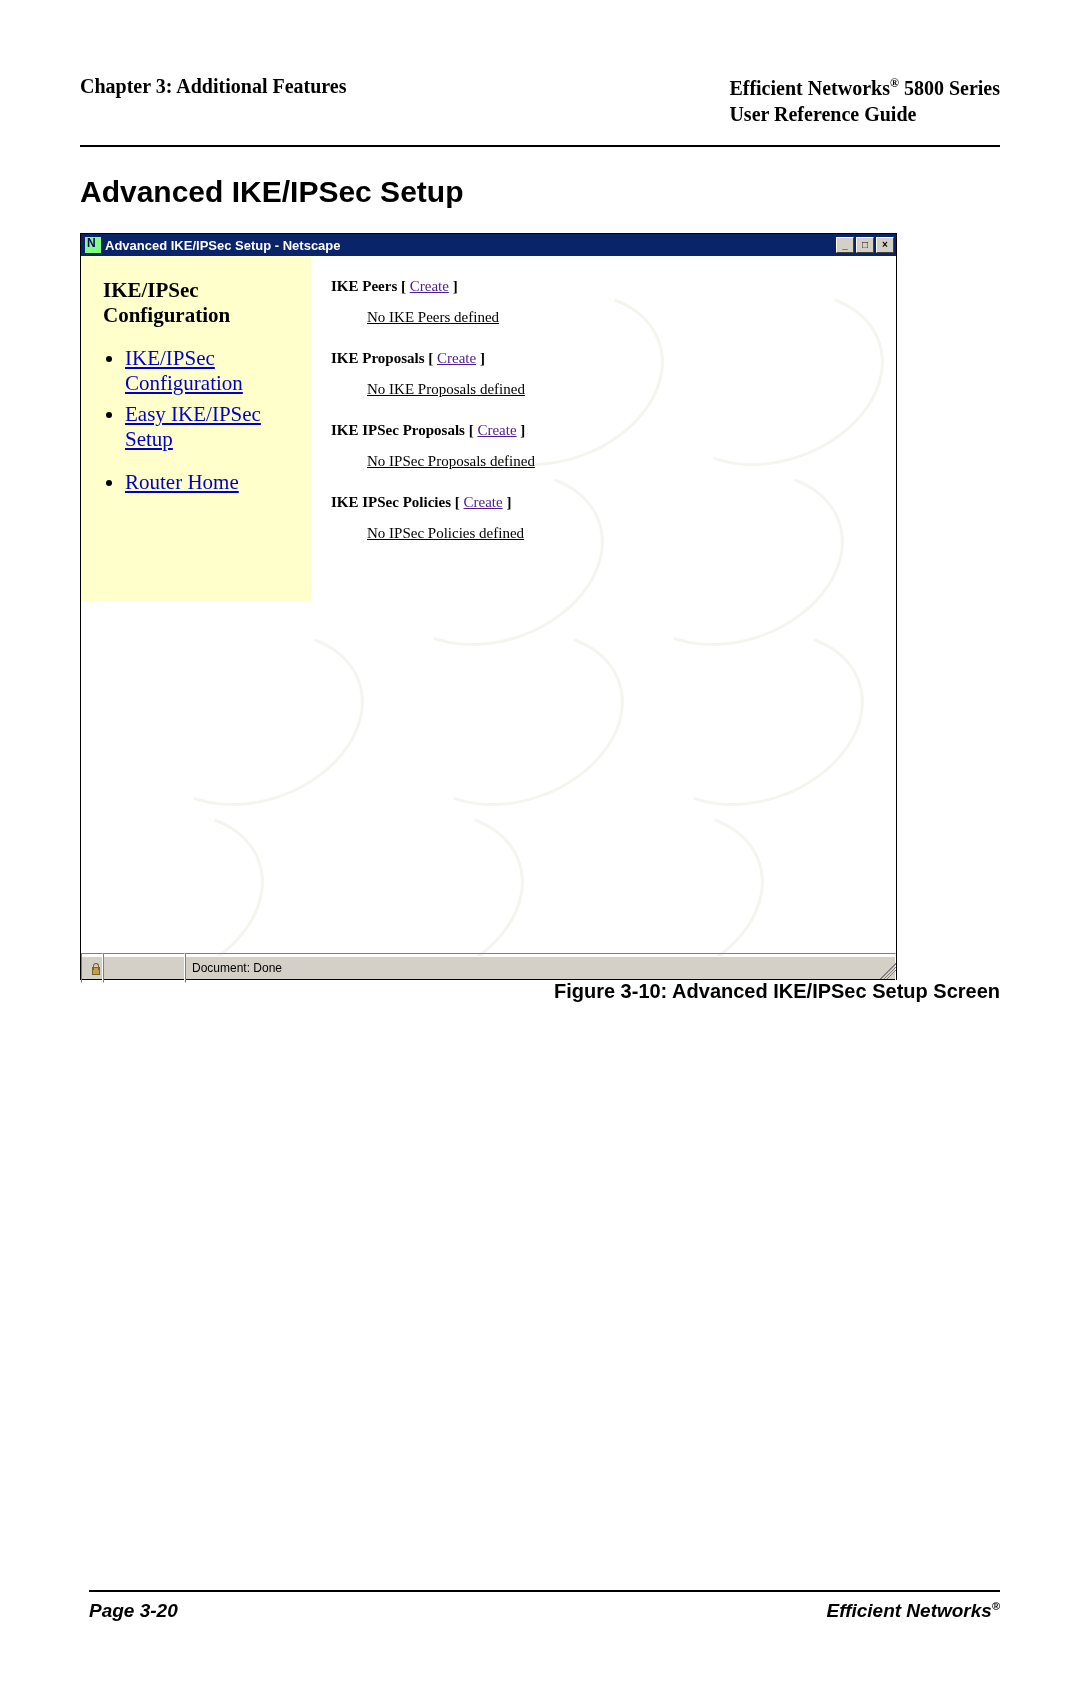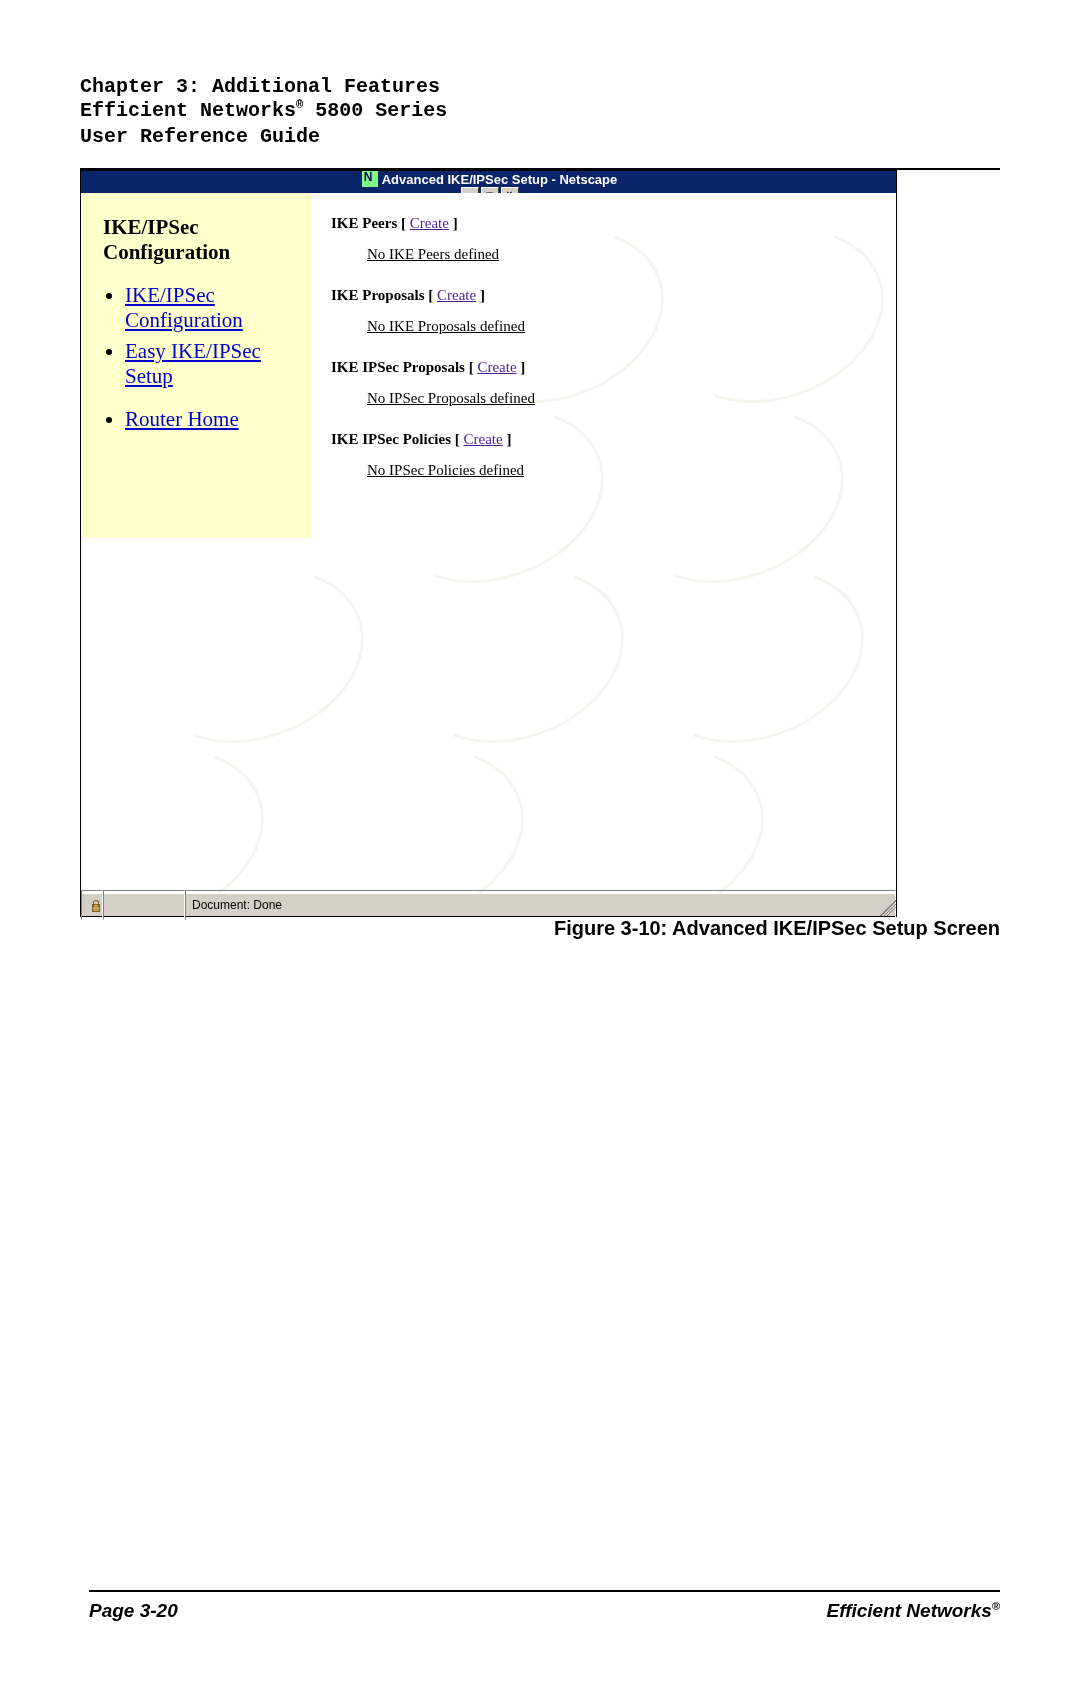--- a/index.html
+++ b/index.html
@@ -14,22 +14,21 @@
   .page {
     padding: 75px 80px 60px 80px;
     box-sizing: border-box;
     height: 100%;
     position: relative;
   }
   .header-row {
     display: flex;
     justify-content: space-between;
     align-items: flex-start;
-    font-family: Liberation Mono, monospace;
-    flex-direction: column;
+    font-family: Liberation Serif, serif;
   }
   .header-left {
     font-weight: bold;
     font-size: 20px;
   }
   .header-right {
     text-align: left;
     font-weight: bold;
     font-size: 20px;
     line-height: 1.3;
@@ -61,21 +60,20 @@
     background: #0a246a;
     color: #fff;
     height: 22px;
     display: flex;
     align-items: center;
     justify-content: space-between;
     padding: 0 2px 0 4px;
     font-family: Tahoma, Arial, sans-serif;
     font-size: 13px;
     font-weight: bold;
-    flex-direction: column;
   }
   .titlebar-left {
     display: flex;
     align-items: center;
     gap: 4px;
   }
   .ns-icon {
     width: 16px;
     height: 16px;
     background: #7fff7f;
@@ -299,20 +297,21 @@
 <div class="page">
   <div class="header-row">
     <div class="header-left">Chapter 3: Additional Features</div>
     <div class="header-right">
       <span>Efficient Networks</span><span class="reg">®</span><span> 5800 Series</span><br>
       <span>User Reference Guide</span>
     </div>
   </div>
   <hr class="top-rule">
 
+  <div class="section-title">Advanced IKE/IPSec Setup</div>
 
   <div class="screenshot">
     <div class="titlebar">
       <div class="titlebar-left">
         <span class="ns-icon"></span>
         <span>Advanced IKE/IPSec Setup - Netscape</span>
       </div>
       <div class="winbtns">
         <div class="winbtn">_</div>
         <div class="winbtn">□</div>

